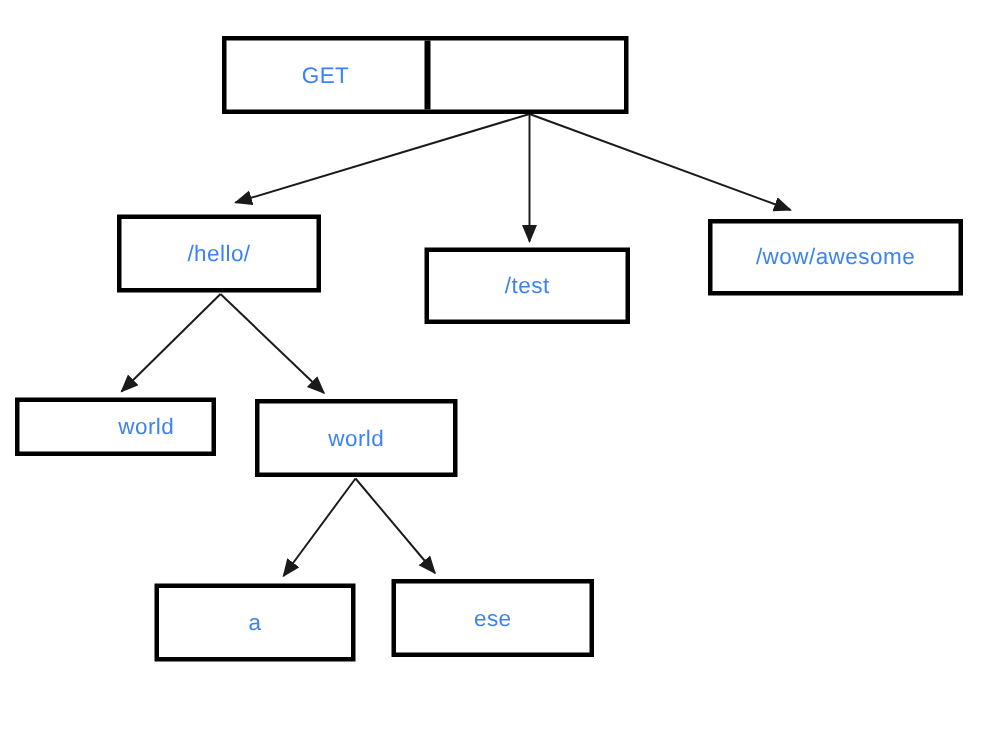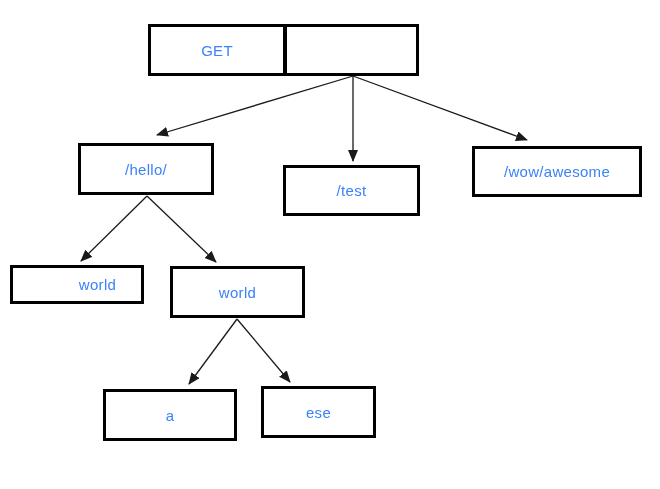--- a/index.html
+++ b/index.html
@@ -28,21 +28,21 @@
   .node-root .cell { display: flex; align-items: center; justify-content: center; height: 100%; }
   .cell-method { width: 132px; }
   .cell-divider { width: 4px; height: 100%; background: #000000; }
   .cell-path { flex: 1; }
   .node-hello  { left: 78px;  top: 143px; width: 136px; height: 52px; text-align: right; }
   .node-test   { left: 283px; top: 165px; width: 137px; height: 51px; }
   .node-wow    { left: 472px; top: 146px; width: 170px; height: 51px; }
   .node-world  { left: 10px;  top: 265px; width: 134px; height: 39px; padding-left: 41px; }
   .node-chin   { left: 170px; top: 266px; width: 135px; height: 52px; }
   .node-a      { left: 103px; top: 389px; width: 134px; height: 52px; }
-  .node-ese    { left: 261px; top: 386px; width: 115px; height: 52px; }
+  .node-ese    { left: 261px; top: 386px; width: 135px; height: 52px; }
 </style>
 </head>
 <body>
 
 <div class="canvas">
 
   <svg class="edges" viewBox="0 0 660 489" xmlns="http://www.w3.org/2000/svg">
     <defs>
       <marker id="arrow" markerUnits="userSpaceOnUse" markerWidth="14" markerHeight="12" refX="11" refY="5" orient="auto">
         <path d="M0,0 L12,5 L0,10 z" fill="#1a1a1a"></path>

